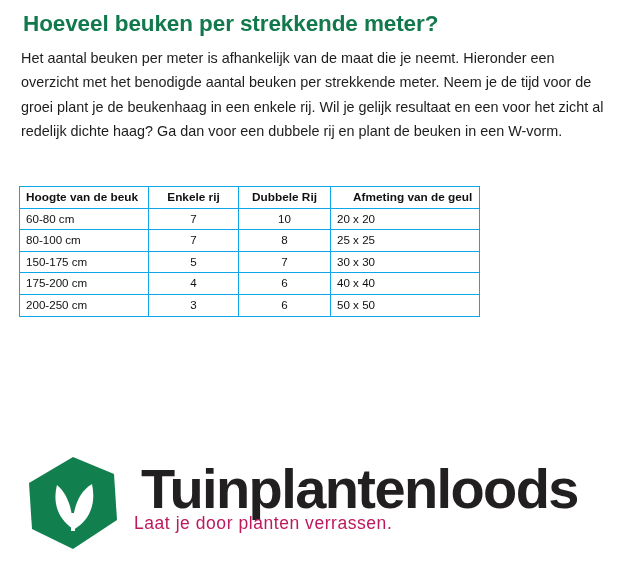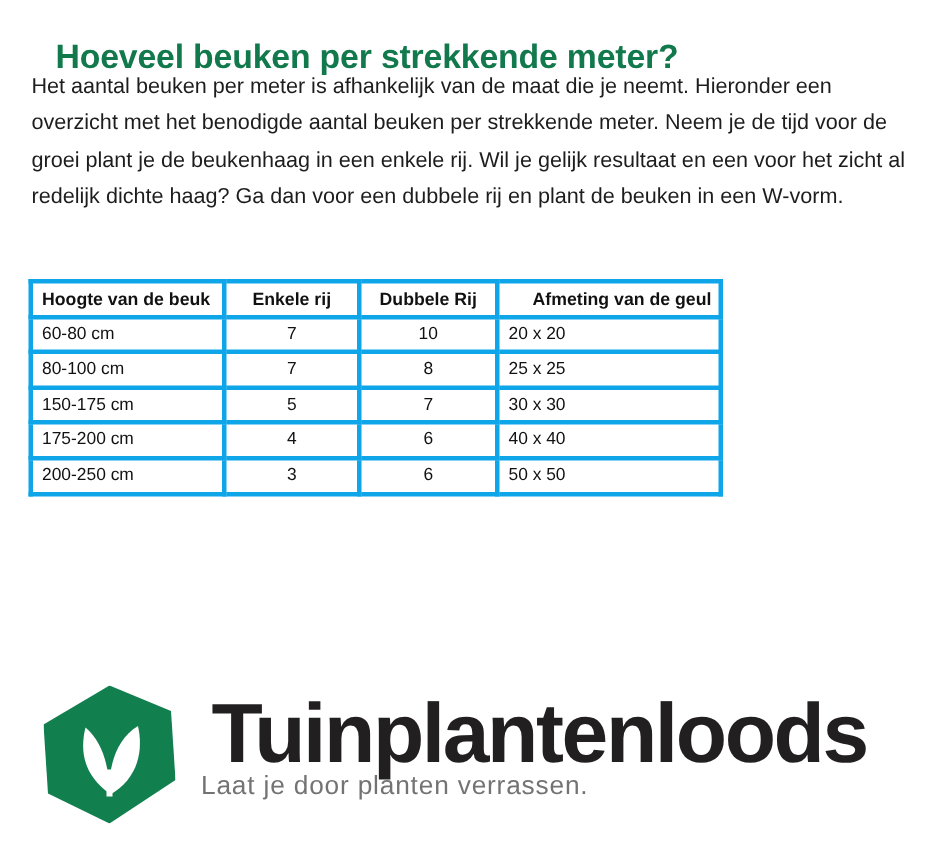--- a/index.html
+++ b/index.html
@@ -23,21 +23,21 @@
     height: 567px;
     box-sizing: border-box;
   }
 
   
   .page-title {
     position: absolute;
     left: 21px;
     top: 8px;
     width: 580px;
-    margin: 16px;
+    margin: 2px;
     font-size: 22.5px;
     font-weight: bold;
     line-height: 28px;
     letter-spacing: -0.1px;
     color: #12794c;
     white-space: nowrap;
   }
 
   
   .intro {
@@ -58,21 +58,21 @@
     top: 186px;
     width: 460px;
     border-collapse: collapse;
     table-layout: fixed;
     font-size: 11.6px;
     color: #111111;
     background: #ffffff;
   }
   .data-table th,
   .data-table td {
-    border: 3px solid #0ea5e9;
+    border: 1px solid #0ea5e9;
     height: 20.6px;
     padding: 0 0 0 5px;
     line-height: 20.6px;
     box-sizing: border-box;
     overflow: hidden;
     white-space: nowrap;
   }
   .data-table th {
     font-weight: bold;
     font-size: 11.8px;
@@ -120,21 +120,21 @@
     white-space: nowrap;
   }
   .logo-tagline {
     position: absolute;
     left: 134px;
     top: 512px;
     margin: 0;
     font-size: 17.5px;
     letter-spacing: 0.55px;
     line-height: 22px;
-    color: #737373;
+    color: #be185d;
     white-space: nowrap;
   }
 </style>
 </head>
 <body>
 
 <div class="page">
 
   <h1 class="page-title">Hoeveel beuken per strekkende meter?</h1>
 

